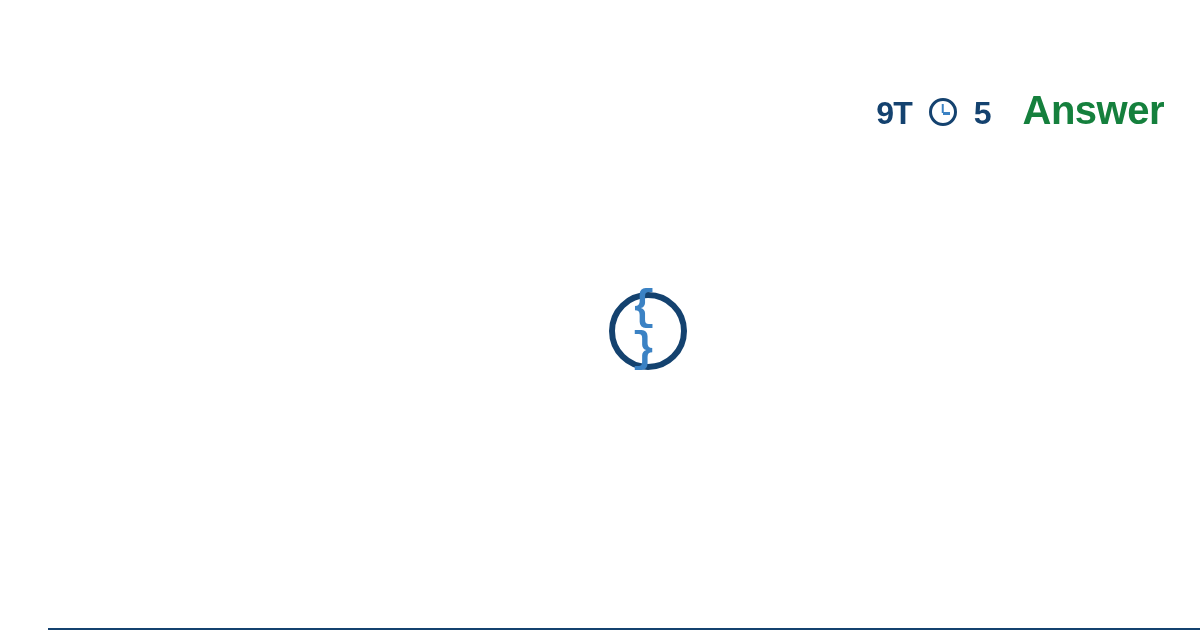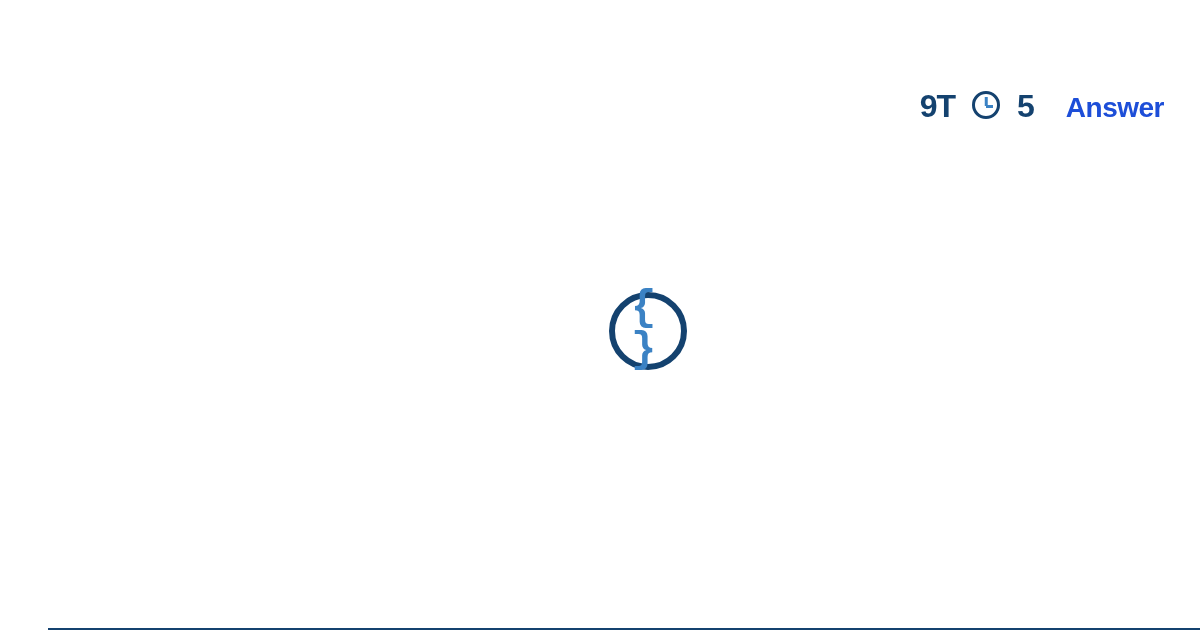--- a/index.html
+++ b/index.html
@@ -59,22 +59,22 @@
       top: 11px;
       left: 50%;
     }
     .logo-5 {
       color: #14426f;
       font-size: 32px;
       font-weight: 700;
       letter-spacing: -1px;
     }
     .logo-answer {
-      color: #1d4ed8;
-      font-size: 28px;
+      color: #15803d;
+      font-size: 40px;
       font-weight: 600;
       letter-spacing: -0.5px;
     }
     .content {
       position: absolute;
       top: 0;
       left: 0;
       width: 100%;
       height: 100%;
       display: flex;

